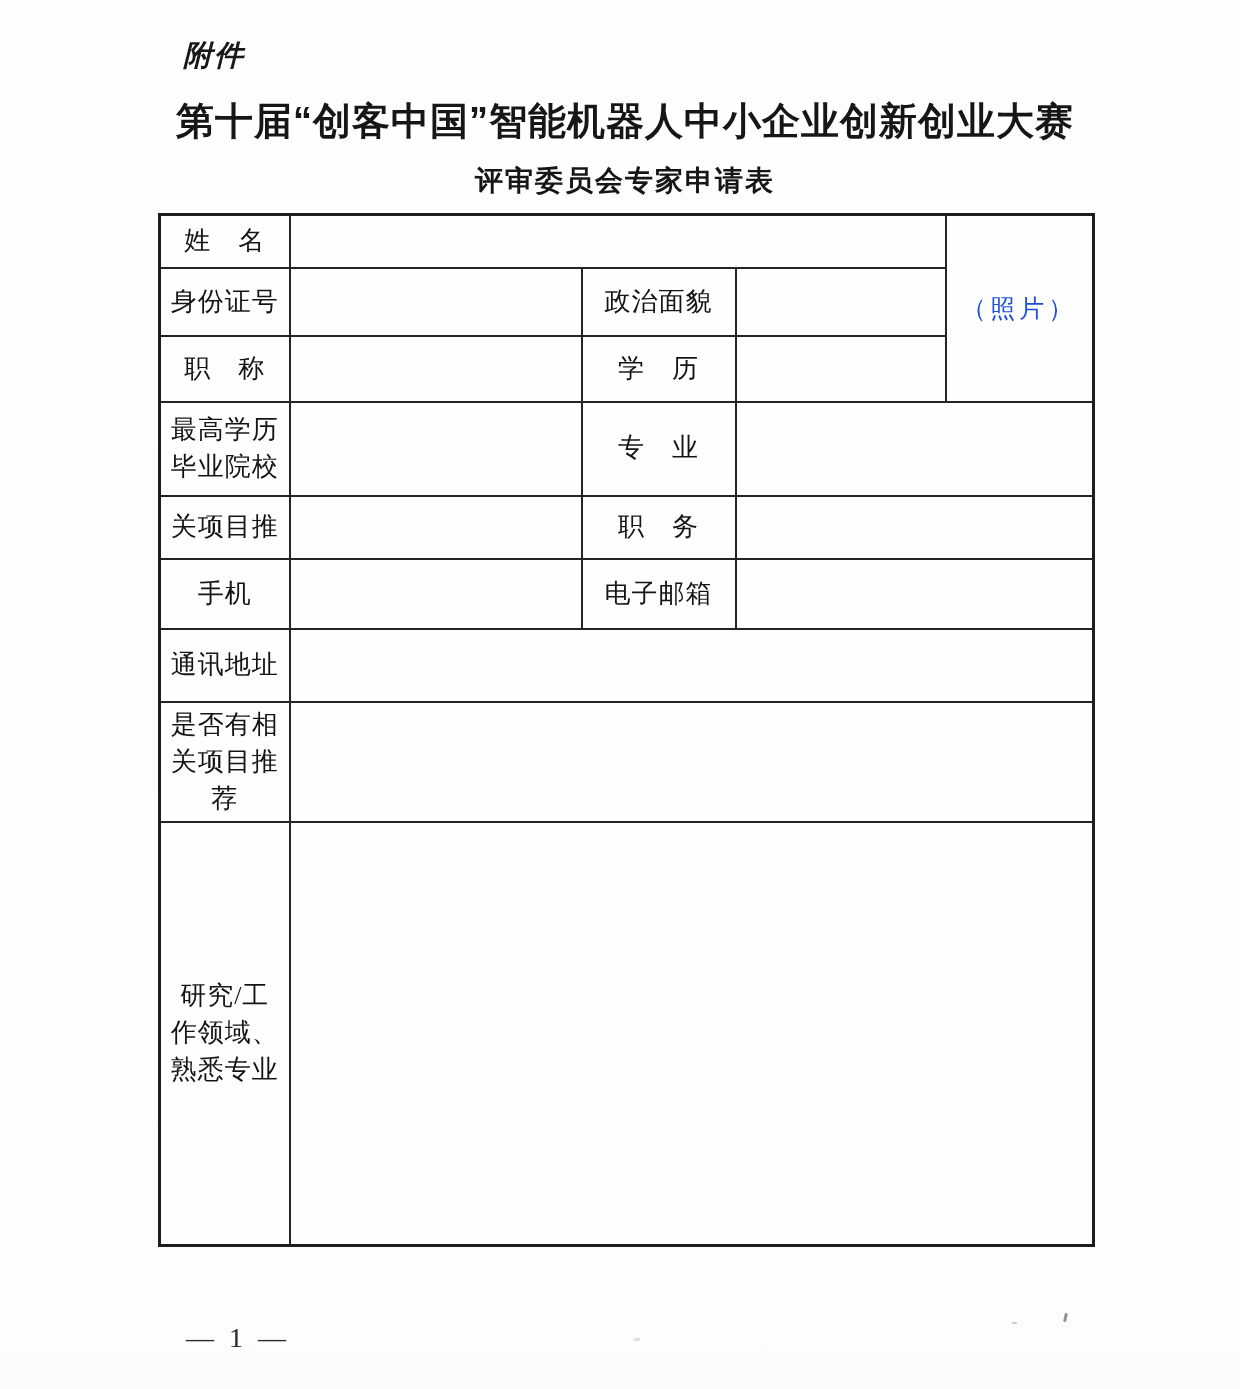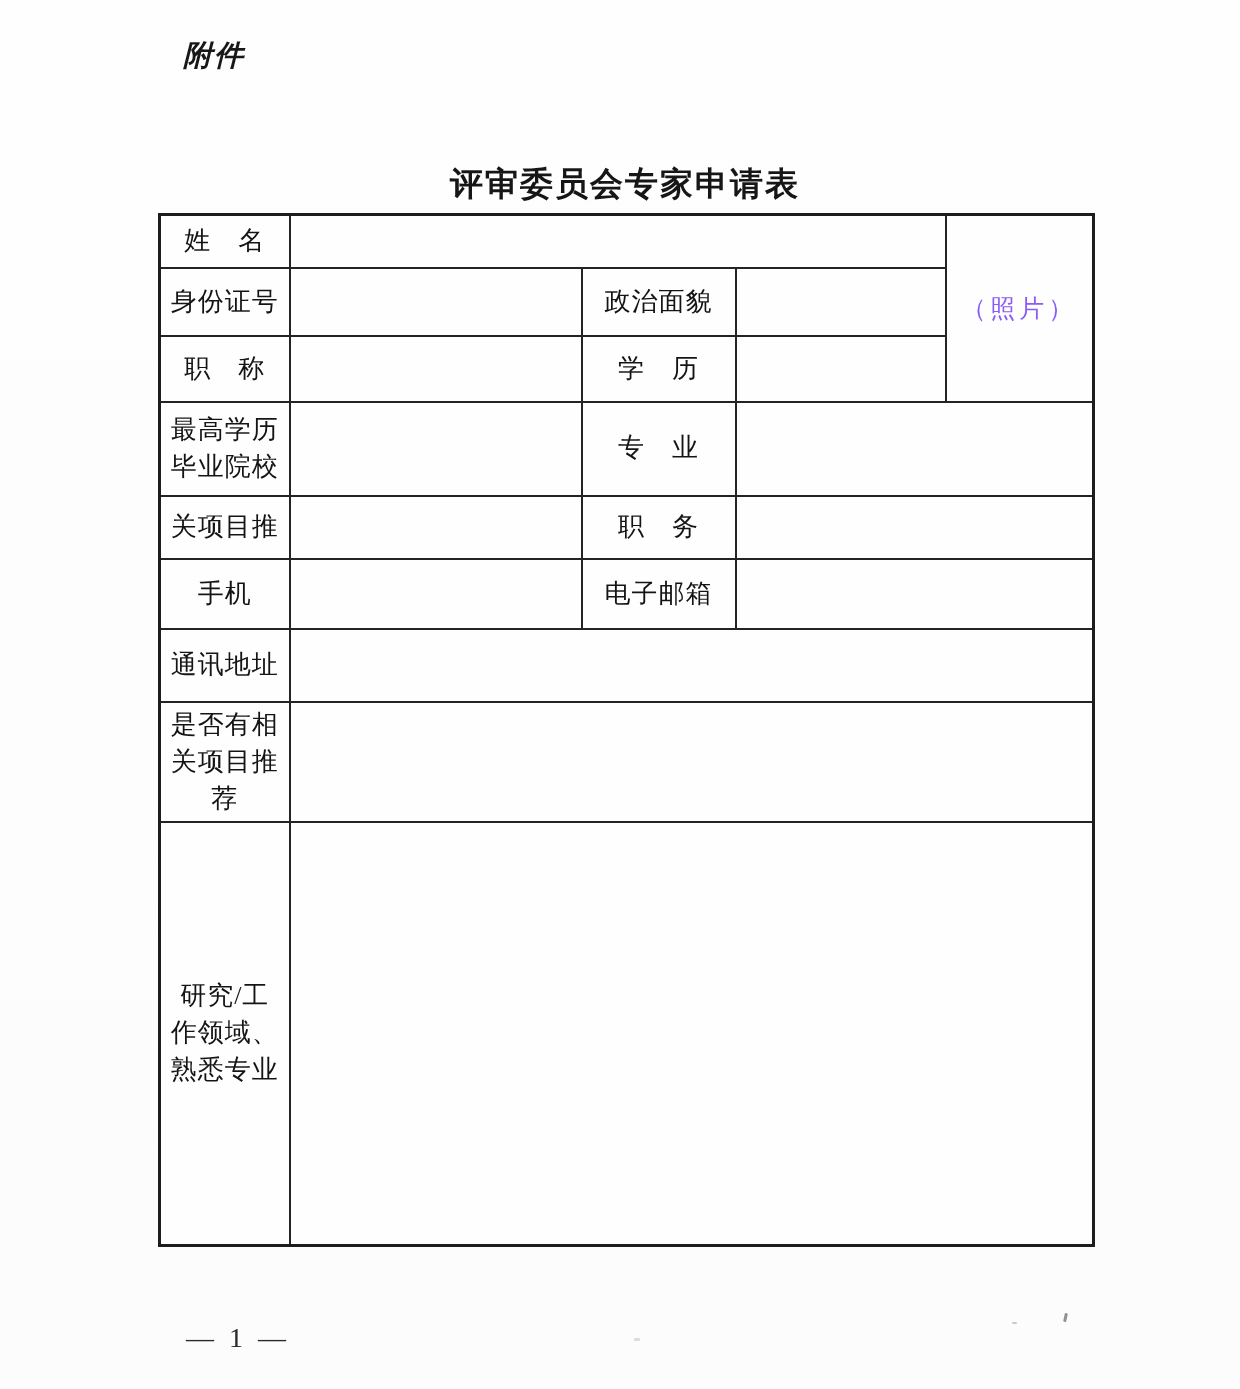--- a/index.html
+++ b/index.html
@@ -38,21 +38,21 @@
     color: #161616;
     letter-spacing: 1px;
     white-space: nowrap;
   }
   .title2 {
     position: absolute;
     left: 158px; top: 162px;
     width: 934px;
     text-align: center;
     font-family: "Liberation Sans", sans-serif;
-    font-size: 33px;
+    font-size: 28px;
     font-weight: bold;
     color: #161616;
     letter-spacing: 2px;
   }
   table.form {
     position: absolute;
     left: 158px; top: 213px;
     width: 934px; height: 1034px;
     border-collapse: collapse;
     table-layout: fixed;
@@ -68,21 +68,21 @@
   td.lbl {
     font-size: 26px;
     color: #141414;
     white-space: pre-line;
     line-height: 1.42;
     letter-spacing: 1px;
   }
   td.val { background: #ffffff; font-size: 24px; color: #222; }
   td.photo-cell {
     font-size: 25px;
-    color: #8b5cf6;
+    color: #1d4ed8;
     letter-spacing: 4px;
   }
   .page-number {
     position: absolute;
     left: 186px; top: 1322px;
     font-family: "Liberation Serif", serif;
     font-size: 28px;
     color: #2a2a2a;
     letter-spacing: 4px;
   }
@@ -91,20 +91,21 @@
   .speck-a { left: 1064px; top: 1313px; width: 3px; height: 9px; transform: rotate(12deg); opacity: .75; }
   .speck-b { left: 1012px; top: 1322px; width: 5px; height: 2px; opacity: .35; }
   .speck-c { left: 634px; top: 1338px; width: 6px; height: 3px; opacity: .22; }
 </style>
 </head>
 <body>
 
 <div class="page">
 
   <div class="attachment">附件</div>
+  <div class="title1">第十届“创客中国”智能机器人中小企业创新创业大赛</div>
   <div class="title2">评审委员会专家申请表</div>
 
   <table class="form">
     <colgroup>
       <col style="width:130px">
       <col style="width:292px">
       <col style="width:154px">
       <col style="width:210px">
       <col style="width:148px">
     </colgroup>

